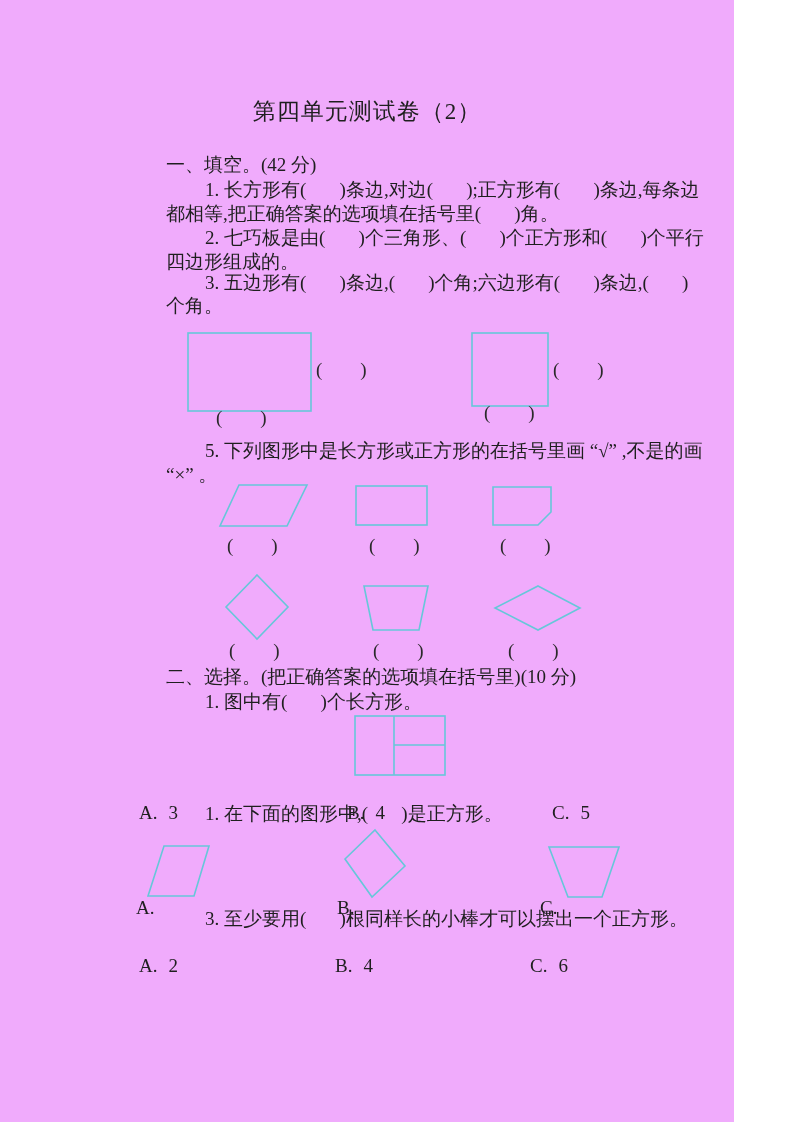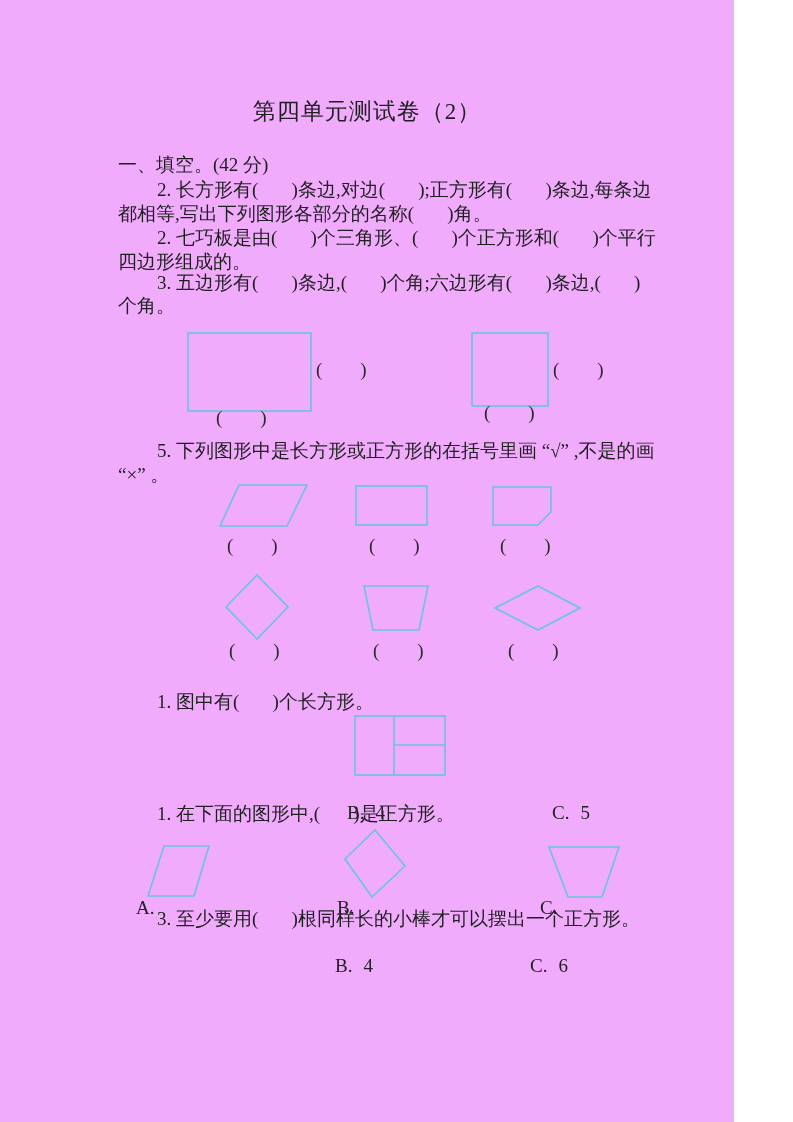--- a/index.html
+++ b/index.html
@@ -35,20 +35,21 @@
     display: inline-block;
     width: 56px;
     border-bottom: 1.5px solid #2a2a2a;
     height: 20px;
   }
   .line {
     position: absolute;
     font-size: 19px;
     line-height: 24px;
     white-space: pre;
+    margin-left: 48px;
   }
   .paren {
     position: absolute;
     font-size: 19px;
     line-height: 22px;
     white-space: pre;
     color: #2a2a2a;
   }
   .shape { position: absolute; }
   .shape polygon, .shape rect, .shape line {
@@ -64,22 +65,22 @@
   .opt .optval { margin-left: 11px; }
 </style>
 </head>
 <body>
 
 <div class="page">
 
   <div class="title" style="top:96px">第四单元测试卷（2）</div>
 
   <div class="line" style="left:118px; top:153px">一、填空。(42 分)</div>
-  <div class="line" style="left:157px; top:178px">2. 长方形有(       )条边,对边(       );正方形有(       )条边,每条边</div>
-  <div class="line" style="left:118px; top:202px">都相等,写出下列图形各部分的名称(       )角。</div>
+  <div class="line" style="left:157px; top:178px">1. 长方形有(       )条边,对边(       );正方形有(       )条边,每条边</div>
+  <div class="line" style="left:118px; top:202px">都相等,把正确答案的选项填在括号里(       )角。</div>
   <div class="line" style="left:157px; top:226px">2. 七巧板是由(       )个三角形、(       )个正方形和(       )个平行</div>
   <div class="line" style="left:118px; top:250px">四边形组成的。</div>
   <div class="line" style="left:157px; top:271px">3. 五边形有(       )条边,(       )个角;六边形有(       )条边,(       )</div>
   <div class="line" style="left:118px; top:294px">个角。</div>
 
   <svg class="shape" style="left:187px; top:332px" width="125" height="80">
     <rect x="1" y="1" width="123" height="78"></rect>
   </svg>
   <div class="paren" style="left:316px; top:359px">(        )</div>
   <div class="paren" style="left:216px; top:407px">(        )</div>
@@ -112,28 +113,32 @@
   <svg class="shape" style="left:362px; top:584px" width="68" height="48">
     <polygon points="2,2 66,2 57,46 11,46"></polygon>
   </svg>
   <svg class="shape" style="left:493px; top:584px" width="89" height="48">
     <polygon points="45,2 87,24 45,46 2,24"></polygon>
   </svg>
   <div class="paren" style="left:229px; top:640px">(        )</div>
   <div class="paren" style="left:373px; top:640px">(        )</div>
   <div class="paren" style="left:508px; top:640px">(        )</div>
 
+  <div class="line" style="left:118px; top:665px">二、选择。(把正确答案的选项填在括号里)(10 分)</div>
   <div class="line" style="left:157px; top:690px">1. 图中有(       )个长方形。</div>
 
   <svg class="shape" style="left:354px; top:715px" width="92" height="61">
     <rect x="1" y="1" width="90" height="59"></rect>
     <line x1="40" y1="1" x2="40" y2="60"></line>
     <line x1="40" y1="30" x2="91" y2="30"></line>
   </svg>
 
+  <div class="opt" style="left:121px; top:780px">
+    <span>A.</span><span class="optval">3</span>
+  </div>
   <div class="opt" style="left:328px; top:780px">
     <span>B.</span><span class="optval">4</span>
   </div>
   <div class="opt" style="left:533px; top:780px">
     <span>C.</span><span class="optval">5</span>
   </div>
 
   <div class="line" style="left:157px; top:802px">1. 在下面的图形中,(       )是正方形。</div>
 
   <div class="opt" style="left:118px; top:875px">
@@ -152,20 +157,23 @@
 
   <div class="opt" style="left:521px; top:875px">
     <span>C.</span>
   </div>
   <svg class="shape" style="left:547px; top:845px" width="74" height="54">
     <polygon points="2,2 72,2 55,52 21,52"></polygon>
   </svg>
 
   <div class="line" style="left:157px; top:907px">3. 至少要用(       )根同样长的小棒才可以摆出一个正方形。</div>
 
+  <div class="opt" style="left:121px; top:933px">
+    <span>A.</span><span class="optval">2</span>
+  </div>
   <div class="opt" style="left:316px; top:933px">
     <span>B.</span><span class="optval">4</span>
   </div>
   <div class="opt" style="left:511px; top:933px">
     <span>C.</span><span class="optval">6</span>
   </div>
 
 </div>
 
 </body></html>

